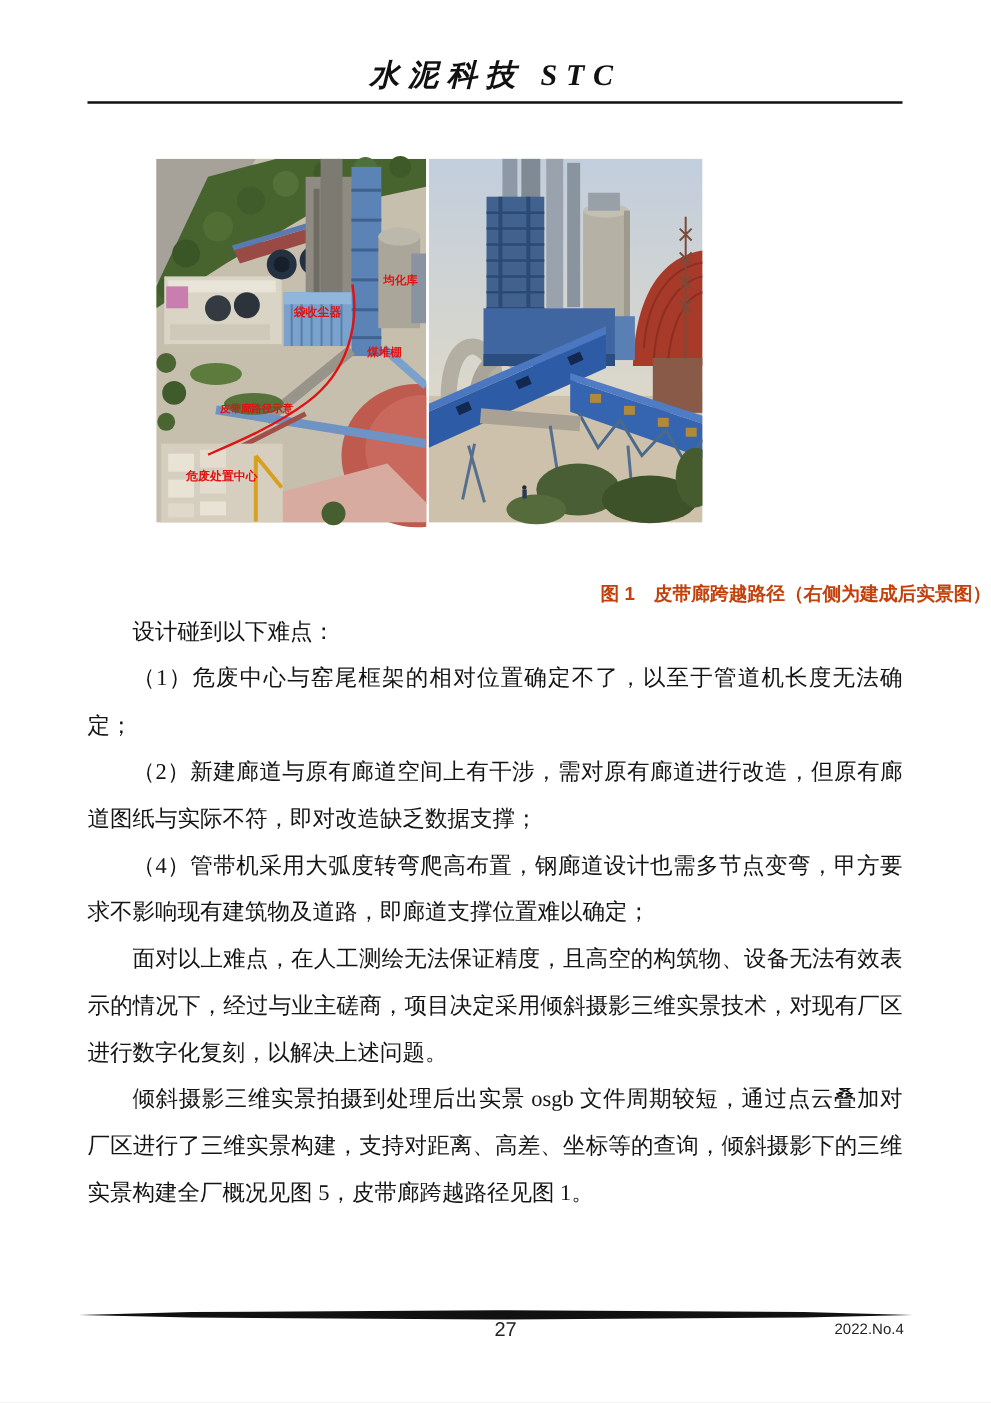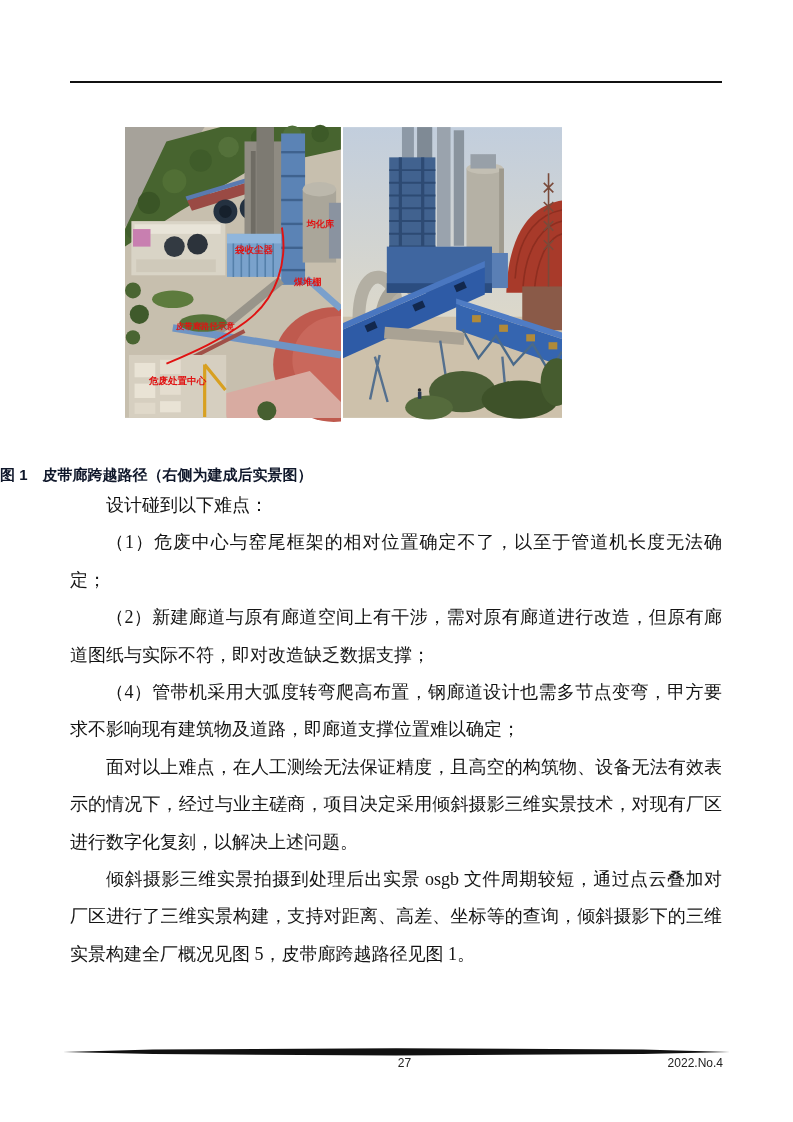--- a/index.html
+++ b/index.html
@@ -6,38 +6,39 @@
   .page{position:relative;width:793px;height:1122px;background:#ffffff;margin:0 auto;overflow:hidden;
         font-family:"Liberation Serif","DejaVu Serif",serif;color:#1a1a1a;}
   
   .journal-title{position:absolute;top:44px;left:0;right:0;text-align:center;
         font-family:"Liberation Serif","DejaVu Serif",serif;font-style:italic;font-weight:bold;
         font-size:24px;letter-spacing:7px;color:#111;}
   .header-rule{position:absolute;top:81px;left:70px;width:652px;height:2px;background:#111;}
   
   .figure-wrap{position:absolute;top:90px;left:125px;width:437px;height:365px;display:flex;gap:2px;}
   .figure-wrap svg{display:block;}
-  .figure-caption{position:absolute;top:466px;left:0;right:0;text-align:left;
-        font-family:"Liberation Sans","DejaVu Sans",sans-serif;font-weight:bold;font-size:15px;color:#0f172a;}
+  .figure-caption{position:absolute;top:466px;left:0;right:0;text-align:right;
+        font-family:"Liberation Sans","DejaVu Sans",sans-serif;font-weight:bold;font-size:15px;color:#c2410c;}
   
   .body-text{position:absolute;top:487px;left:70px;width:652px;}
   .body-text p{margin:0;font-size:18px;line-height:37.4px;text-align:justify;text-indent:2em;color:#141414;}
   
   .footer-rule{position:absolute;top:1048px;left:63px;width:667px;height:8px;}
   .page-number{position:absolute;top:1056px;left:0;right:0;text-align:center;
-        font-family:"Liberation Sans","DejaVu Sans",sans-serif;font-size:12px;color:#222;margin-left:16px;}
+        font-family:"Liberation Sans","DejaVu Sans",sans-serif;font-size:16px;color:#222;margin-left:16px;}
   .issue-label{position:absolute;top:1056px;right:70px;
         font-family:Liberation Sans, sans-serif;font-size:12px;color:#222;}
   .red-label{font-family:"Liberation Sans","DejaVu Sans",sans-serif;font-weight:bold;}
 </style>
 </head>
 <body>
 
 <div class="page">
 
+  <div class="journal-title">水泥科技 STC</div>
   <div class="header-rule"></div>
 
   <div class="figure-wrap">
 
     <svg width="271" height="365" viewBox="0 0 271 365">
       <rect x="0" y="0" width="271" height="365" fill="#c7bfae"></rect>
       <g>
         <polygon points="0,0 100,0 45,85 0,125" fill="#a6a29a"></polygon>
       </g>
       <g>

